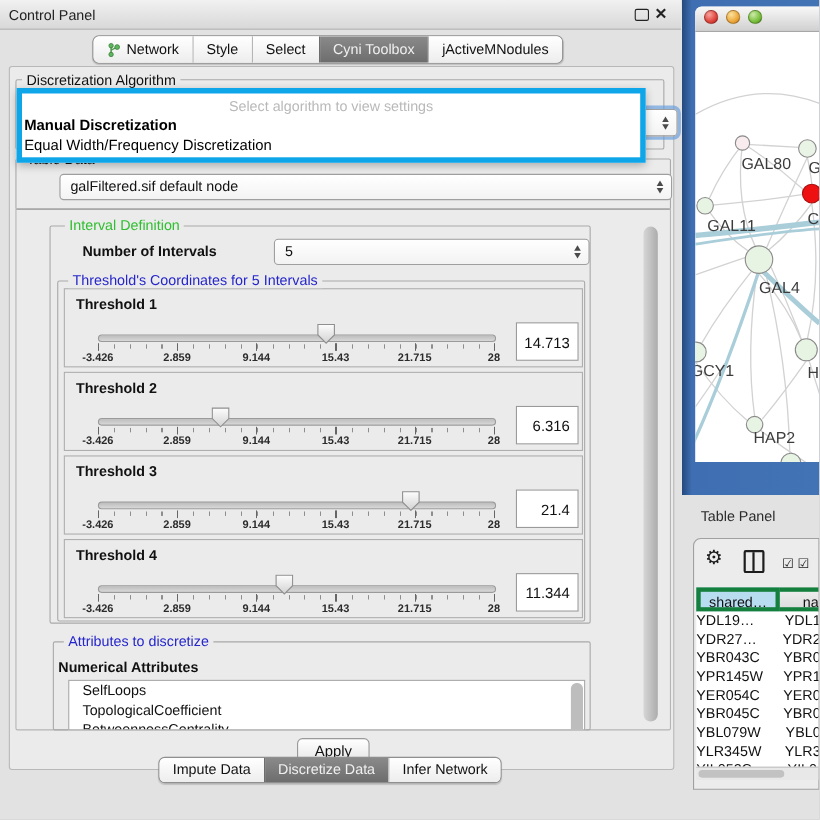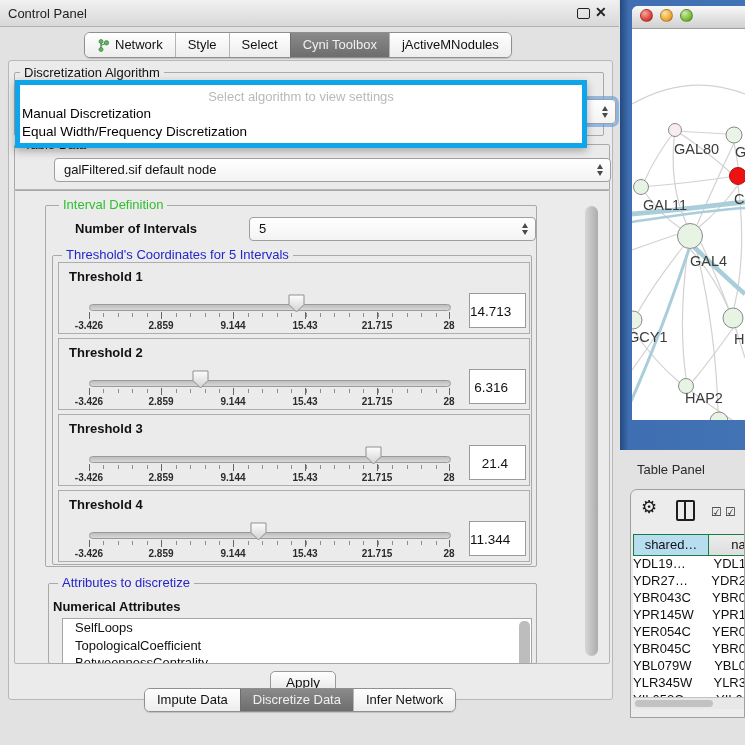--- a/index.html
+++ b/index.html
@@ -35,37 +35,37 @@
   .tri-up{width:0;height:0;border-left:3.5px solid transparent;border-right:3.5px solid transparent;
     border-bottom:5px solid #4a4a4a;margin-bottom:2px;}
   .tri-dn{width:0;height:0;border-left:3.5px solid transparent;border-right:3.5px solid transparent;
     border-top:5px solid #4a4a4a;}
   .focusring{box-shadow:0 0 0 3px rgba(98,155,221,.65);}
   
   .popup{left:15px;top:80px;width:562px;height:58px;background:#fff;border:5px solid #0ea5e9;
     box-shadow:0 3px 8px rgba(0,0,0,.3);z-index:40;}
   .popup-title{text-align:center;color:#b9b9b9;font-size:13px;padding-top:4px;height:16px;}
   .popup-item{font-size:13.5px;line-height:18px;padding-left:2px;color:#000;}
-  .popup-item.first{font-weight:normal;}
+  .popup-item.first{font-weight:bold;}
   
   .threshold-row{position:absolute;left:58px;width:472px;height:72px;background:#ebebeb;
     border:1px solid #aeaeae;box-sizing:border-box;}
   .t-title{position:absolute;left:10px;top:6px;font-size:13px;font-weight:bold;}
   .t-track{position:absolute;left:30px;top:41px;width:360px;height:5px;
     background:linear-gradient(#bdbdbd,#d8d8d8);border:1px solid #9a9a9a;border-radius:4px;}
   .t-thumb{position:absolute;top:31px;width:17px;height:19px;}
   .t-ticks-minor{position:absolute;left:30px;top:50px;width:361px;height:4px;
     background:repeating-linear-gradient(to right,#8d8d8d 0 1px,transparent 1px 14.44px);}
   .t-ticks-major{position:absolute;left:30px;top:49px;width:361px;height:7px;
     background:repeating-linear-gradient(to right,#666 0 1px,transparent 1px 72px);}
   .t-scale-label{position:absolute;top:57px;transform:translateX(-50%);
     font-size:10px;font-weight:bold;color:#2b2b2b;white-space:nowrap;}
   .t-value{position:absolute;left:410px;top:30px;width:57px;height:35px;background:#fff;
     border:1px solid #9a9a9a;font-size:13.5px;text-align:right;line-height:35px;
-    padding-right:17px;box-sizing:border-box;}
+    padding-right:7px;box-sizing:border-box;}
   
   .attr-list{left:62px;top:618px;width:468px;height:44px;background:#fff;
     border:1px solid #a6a6a6;overflow:hidden;}
   .attr-item{font-size:13px;line-height:17.5px;padding-left:12px;white-space:nowrap;}
   .list-scroll{position:absolute;right:1px;top:2px;width:11px;height:70px;
     background:#bdbdbd;border-radius:5px;}
   .v-scroll{left:585px;top:206px;width:13px;height:450px;border-radius:7px;
     background:linear-gradient(to right,#d6d6d6,#acacac);}
   .apply-btn{left:270px;top:671px;width:64px;height:22px;border:1px solid #9a9a9a;border-radius:5px;
     background:linear-gradient(#ffffff,#e4e4e4);font-size:13.5px;text-align:center;line-height:22px;}
@@ -83,21 +83,21 @@
   .light.green{background:radial-gradient(circle at 35% 30%,#cdecab,#79bf3c 60%,#4d8c1d);}
   .tp-bar-text{left:637px;top:462px;font-size:13px;color:#2a2a2a;}
   .tp-window{left:630px;top:489px;width:115px;height:229px;background:#ececec;
     border:1px solid #a0a0a0;border-top-left-radius:7px;box-sizing:border-box;overflow:hidden;}
   .tp-gear{position:absolute;left:10px;top:6px;font-size:18px;color:#1d1d1d;}
   .tp-colicon{position:absolute;left:45px;top:10px;width:15px;height:17px;border:2px solid #1d1d1d;
     border-radius:2px;}
   .tp-colicon::after{content:"";position:absolute;left:5.5px;top:0;width:2px;height:17px;background:#1d1d1d;}
   .tp-check{position:absolute;top:15px;font-size:12px;color:#1d1d1d;}
   .tp-header{position:absolute;left:2px;top:44px;height:22px;display:flex;font-size:13px;}
-  .tp-hcell{box-sizing:border-box;border:1px solid #15803d;text-align:center;line-height:20px;
+  .tp-hcell{box-sizing:border-box;border:4px solid #15803d;text-align:center;line-height:20px;
     background:linear-gradient(#ececec,#dedede);}
   .tp-hcell.hl{background:#b9ddf0;}
   .tp-rows{position:absolute;left:2px;top:66px;width:113px;height:141px;background:#fff;overflow:hidden;}
   .tp-row{display:flex;height:17px;font-size:13px;line-height:16px;white-space:nowrap;}
   .tp-c1{width:76px;padding-left:0;box-sizing:border-box;overflow:hidden;}
   .tp-c2{padding-left:7px;}
   .tp-hscroll{position:absolute;left:2px;top:207px;width:113px;height:11px;background:#e8e8e8;
     border-top:1px solid #c2c2c2;}
   .tp-hthumb{position:absolute;left:2px;top:2px;width:78px;height:7px;border-radius:3.5px;background:#c2c2c2;}
   svg text{font-family:"Liberation Sans",sans-serif;}

